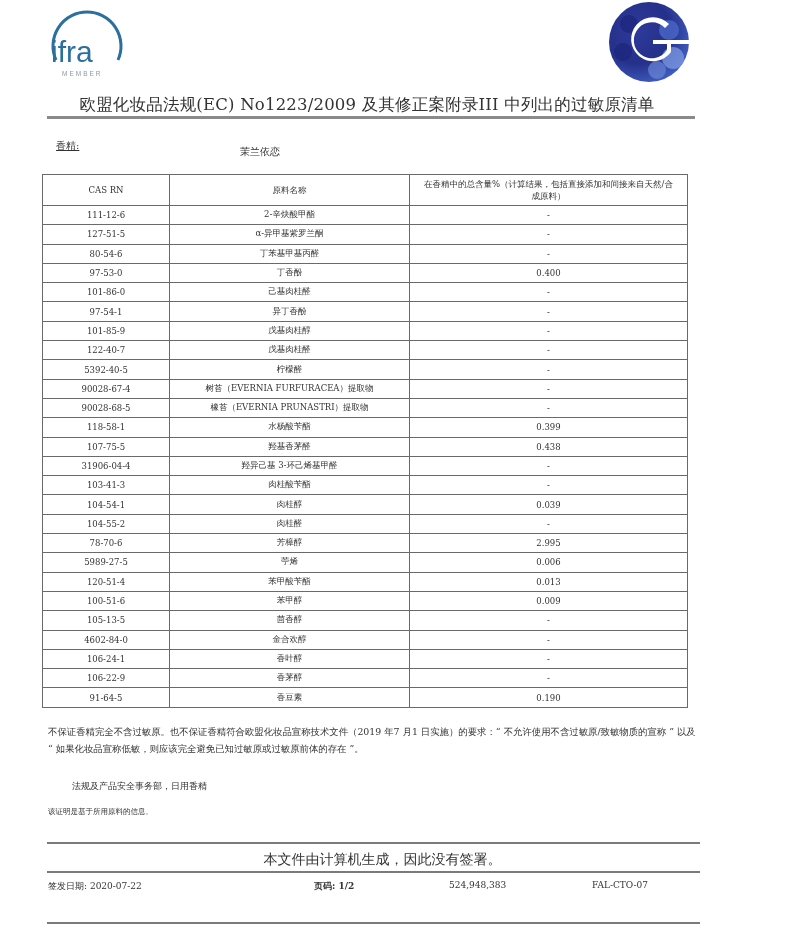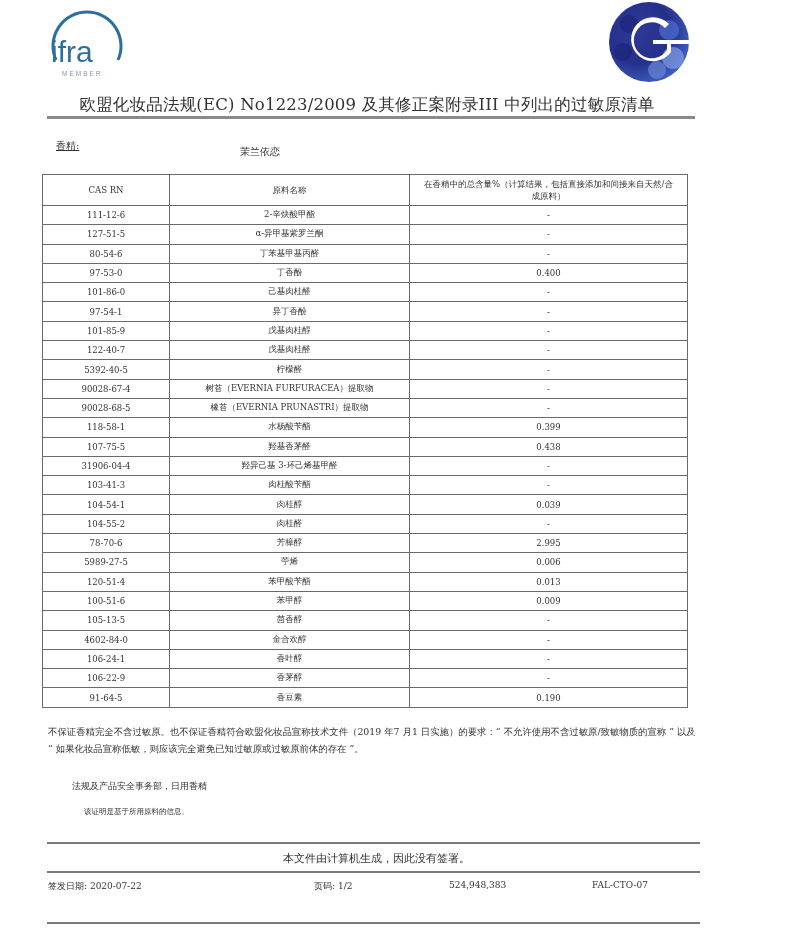--- a/index.html
+++ b/index.html
@@ -31,23 +31,23 @@
   }
   table.allergens th { height: 30px; font-weight: normal; line-height: 12px; }
   table.allergens th.wrap { white-space: normal; padding: 0 14px; }
   table.allergens td { height: 18.3px; }
   col.c1 { width: 127px; } col.c2 { width: 240px; } col.c3 { width: 278px; }
   
   .disclaimer {
     left: 48px; top: 723px; width: 650px; font-size: 9.4px; line-height: 17px; color: #333;
   }
   .dept { left: 48px; top: 780px; font-size: 9px; color: #333; margin-left: 24px; }
-  .note { left: 48px; top: 807px; font-size: 7.5px; color: #333; margin-left: 36px; }
+  .note { left: 48px; top: 807px; font-size: 7.5px; color: #333; }
   .rule { left: 47px; width: 653px; height: 2px; background: #7a7a7a; }
-  .computer-gen { left: 50px; top: 851px; width: 653px; text-align: center; font-size: 11px; color: #333; }
+  .computer-gen { left: 56px; top: 851px; width: 653px; text-align: center; font-size: 14px; color: #333; }
   .foot { top: 880px; font-size: 9px; color: #333; white-space: nowrap; }
 </style>
 </head>
 <body>
 
 <div class="abs ifra-logo">
   <svg width="90" height="76" viewBox="0 0 90 76">
     <path d="M16 58 A34 34 0 1 1 78 58" fill="none" stroke="#2a6f9e" stroke-width="3"></path>
     <text x="11" y="60" font-family="Liberation Sans, sans-serif" font-size="30" fill="#2a6f9e">ifra</text>
     <text x="22" y="74" font-family="Liberation Sans, sans-serif" font-size="6.5" letter-spacing="2" fill="#8a9aab">MEMBER</text>
@@ -231,20 +231,20 @@
 <div class="abs note">该证明是基于所用原料的信息。</div>
 
 <div class="abs rule" style="top:842px;"></div>
 <div class="abs computer-gen">本文件由计算机生成，因此没有签署。</div>
 <div class="abs rule" style="top:871px;"></div>
 
 <div class="abs foot" style="left:48px;">
   <span>签发日期:</span>
   <span>2020-07-22</span>
 </div>
-<div class="abs foot" style="left:314px;">
+<div class="abs foot" style="left:314px;font-weight:bold;">
   <span>页码:</span>
   <span>1/2</span>
 </div>
 <div class="abs foot" style="left:425px;margin-left:24px;">524,948,383</div>
 <div class="abs foot" style="left:592px;">FAL-CTO-07</div>
 
 <div class="abs rule" style="top:922px;"></div>
 
 </body></html>

